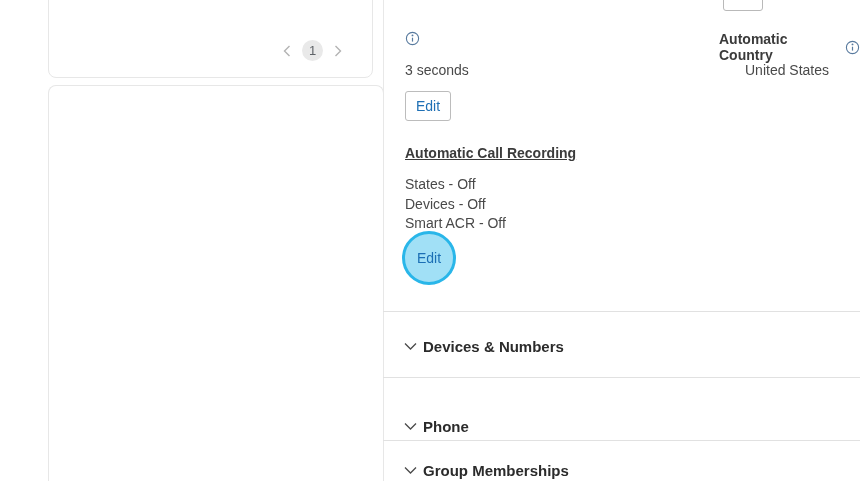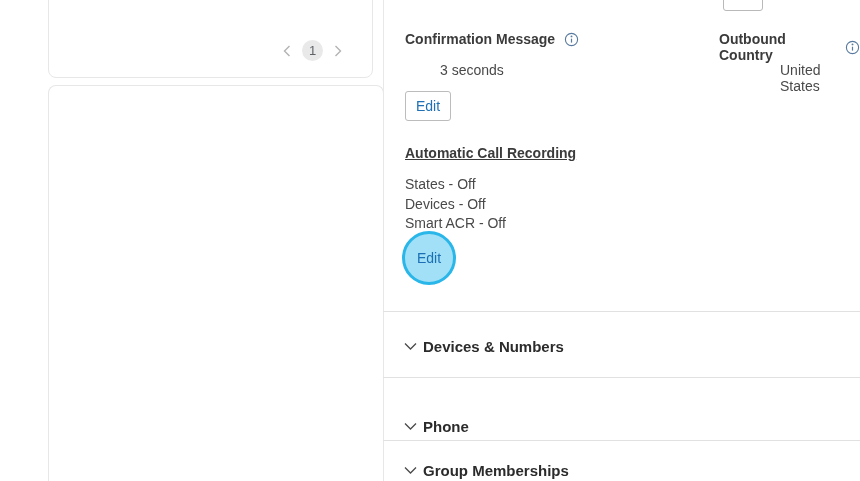--- a/index.html
+++ b/index.html
@@ -20,21 +20,21 @@
   .pg-chevron { display: flex; align-items: center; justify-content: center; width: 12px; height: 16px; cursor: pointer; }
   .pg-circle { width: 21px; height: 21px; border-radius: 50%; background: #e9e9e9; color: #5f6368;
     font-size: 13px; display: flex; align-items: center; justify-content: center; cursor: default; }
 
   
   .partial-btn { left: 723px; top: -22px; width: 40px; height: 33px;
     background: #fff; border: 1px solid #b9b9b9; border-radius: 3px; }
 
   .field-label-row { display: flex; align-items: center; gap: 9px; }
   .field-label { font-size: 14px; font-weight: bold; color: #3b3b3b; }
-  .field-value { font-size: 14px; color: #494949; margin-left: 35px; }
+  .field-value { font-size: 14px; color: #494949; }
   .info-icon { display: flex; align-items: center; }
 
   .edit-btn { left: 405px; top: 91px; min-width: 42px; height: 30px; padding: 0 10px;
     background: #fff; border: 1px solid #bcbcbc; border-radius: 3px;
     color: #1f70b5; font-size: 14px; font-family: "Liberation Sans", sans-serif;
     display: flex; align-items: center; justify-content: center; cursor: pointer; }
 
   .rec-title { left: 405px; top: 145px; font-size: 14px; font-weight: bold; color: #3b3b3b; text-decoration: underline; }
   .rec-lines { left: 405px; top: 175px; font-size: 14px; color: #494949; line-height: 19.5px; }
 
@@ -72,34 +72,33 @@
       </span>
     </span>
   </div>
 </div>
 
 <div class="abs card-bottom"></div>
 
 <div class="abs partial-btn"></div>
 
 <div class="abs field-label-row" style="left:405px; top:31px;">
-  <span class="field-label">Confirmation Message</span>
   <span class="info-icon">
     <svg width="15" height="15" viewBox="0 0 15 15">
       <circle cx="7.5" cy="7.5" r="6.1" fill="none" stroke="#587a9e" stroke-width="1.1"></circle>
       <line x1="7.5" y1="6.7" x2="7.5" y2="10.6" stroke="#587a9e" stroke-width="1.2"></line>
       <circle cx="7.5" cy="4.4" r="0.95" fill="#587a9e"></circle>
     </svg>
   </span>
 </div>
 <div class="abs field-value" style="left:405px; top:62px;">3 seconds</div>
 <button class="abs edit-btn">Edit</button>
 
 <div class="abs field-label-row" style="left:719px; top:31px;">
-  <span class="field-label">Outbound Country</span>
+  <span class="field-label">Automatic Country</span>
   <span class="info-icon">
     <svg width="15" height="15" viewBox="0 0 15 15">
       <circle cx="7.5" cy="7.5" r="6.1" fill="none" stroke="#587a9e" stroke-width="1.1"></circle>
       <line x1="7.5" y1="6.7" x2="7.5" y2="10.6" stroke="#587a9e" stroke-width="1.2"></line>
       <circle cx="7.5" cy="4.4" r="0.95" fill="#587a9e"></circle>
     </svg>
   </span>
 </div>
 <div class="abs field-value" style="left:745px; top:62px;">United States</div>
 

